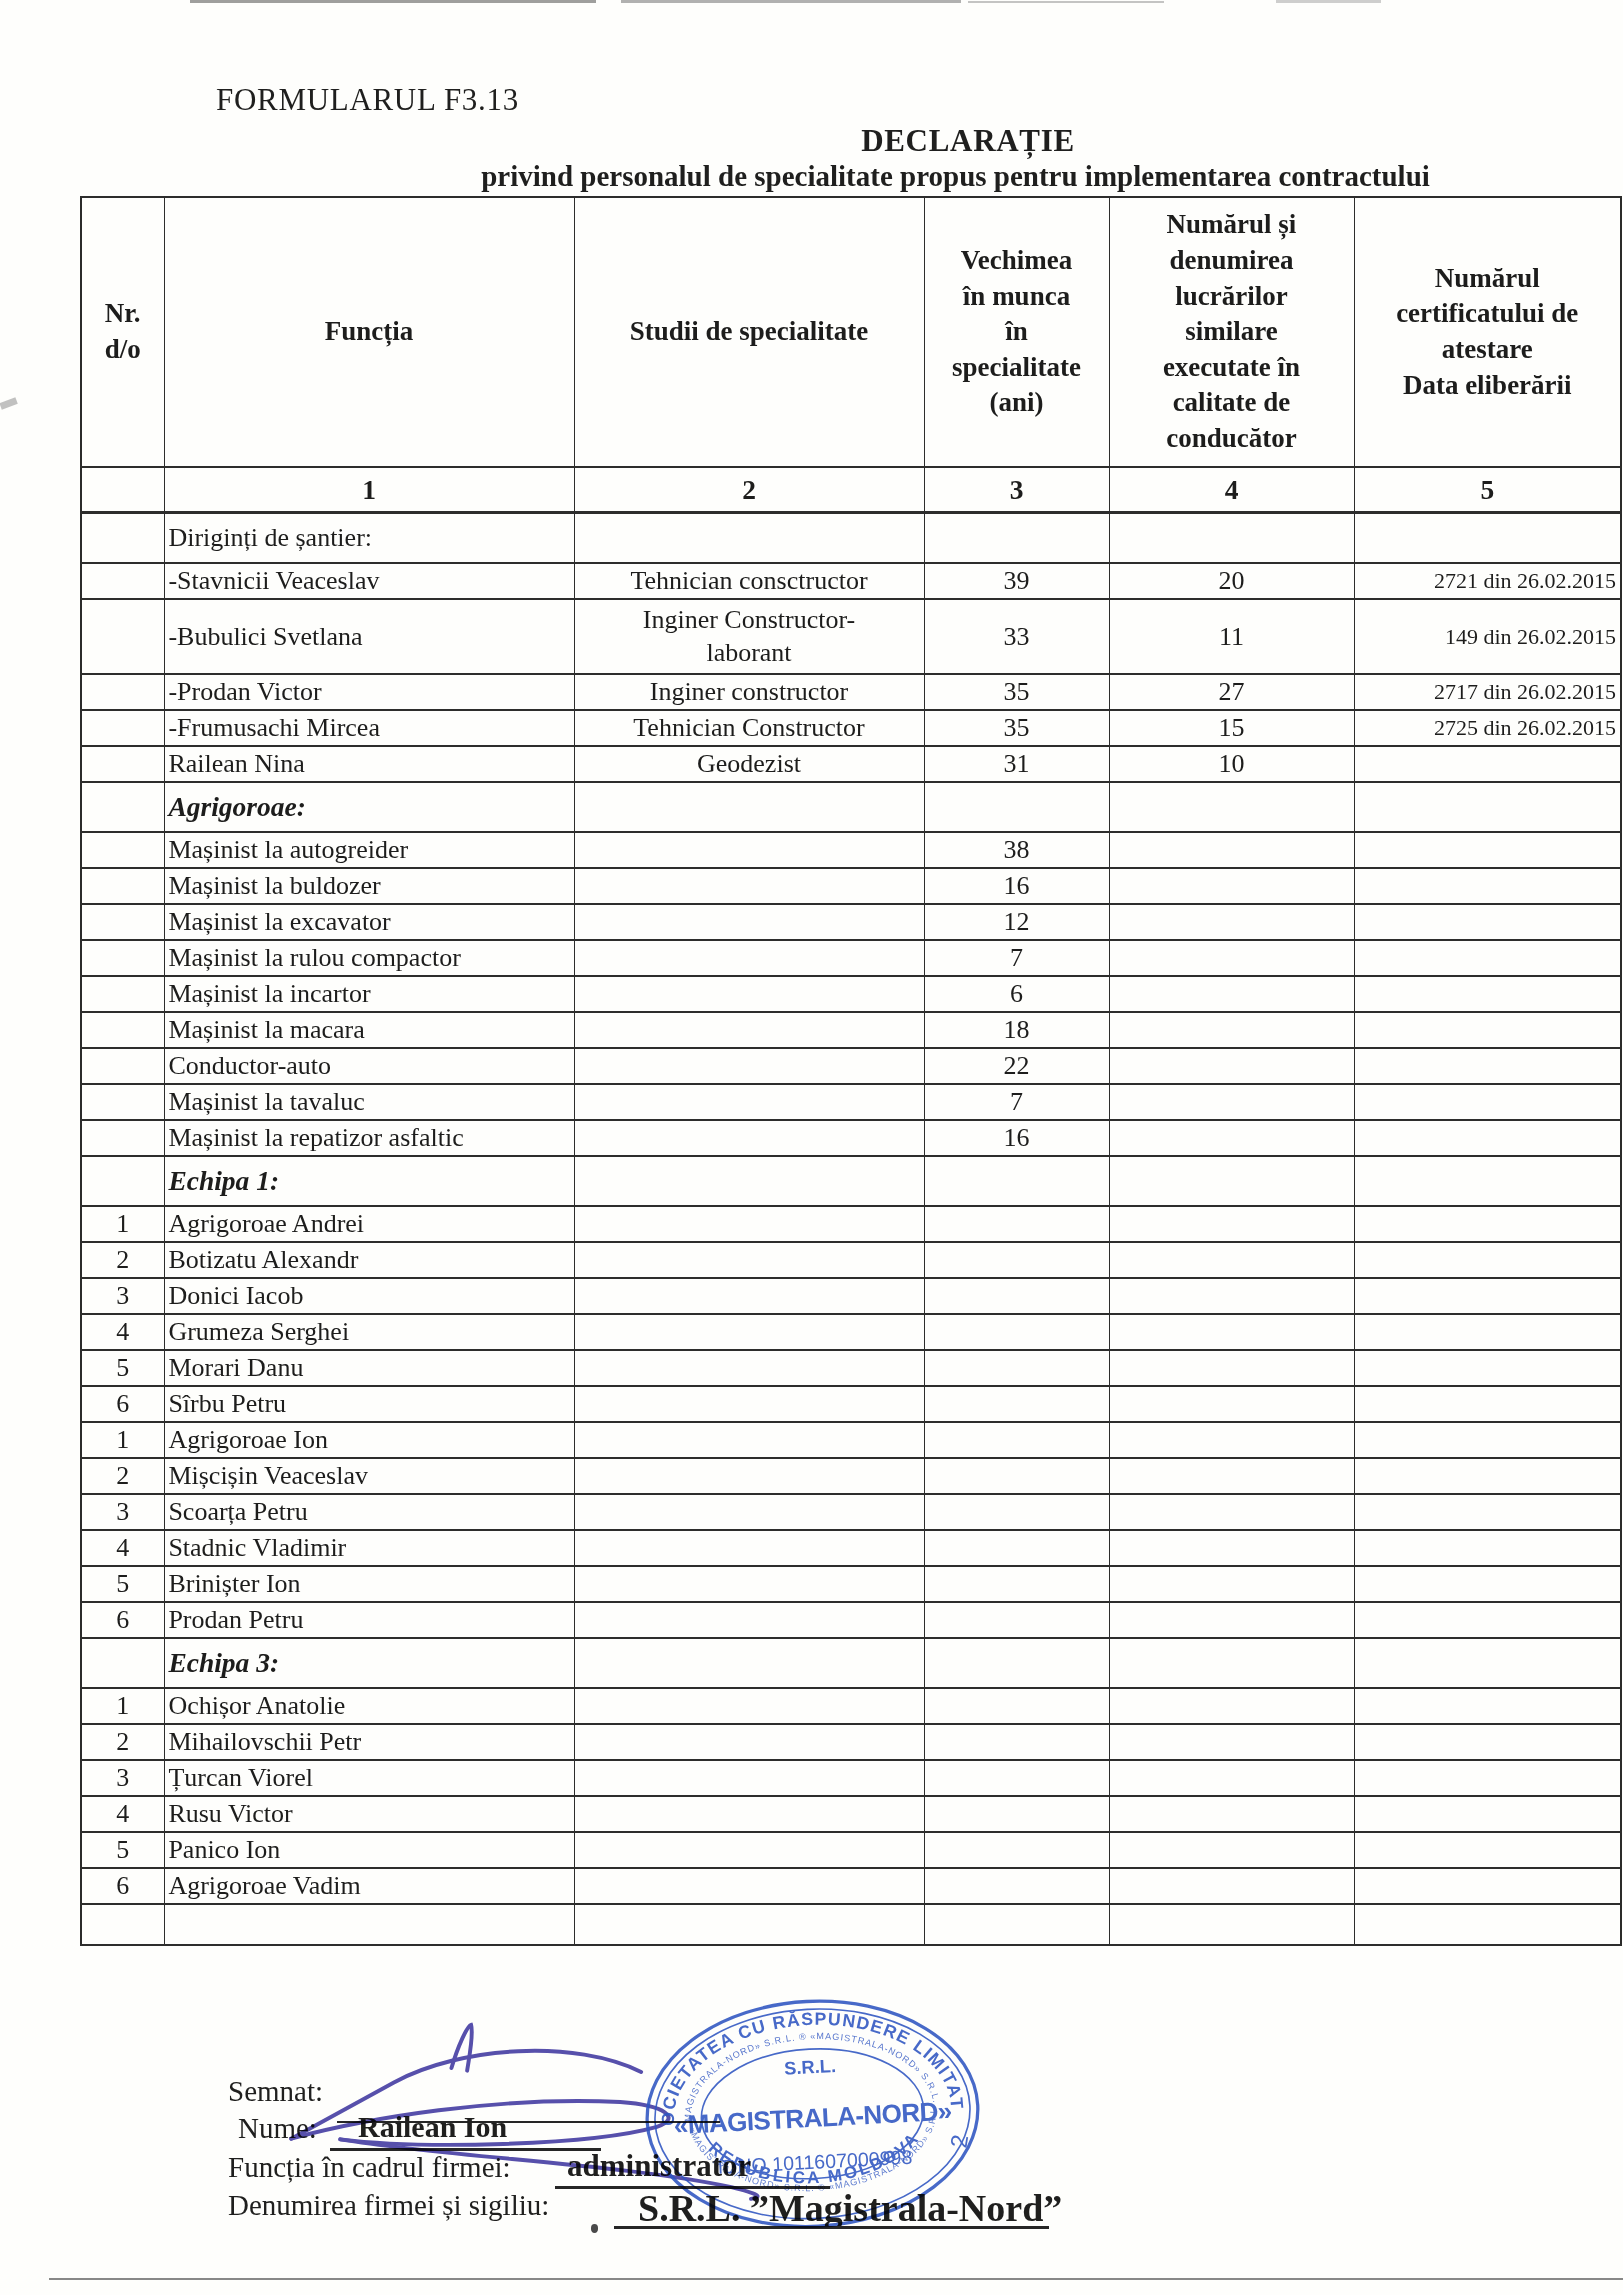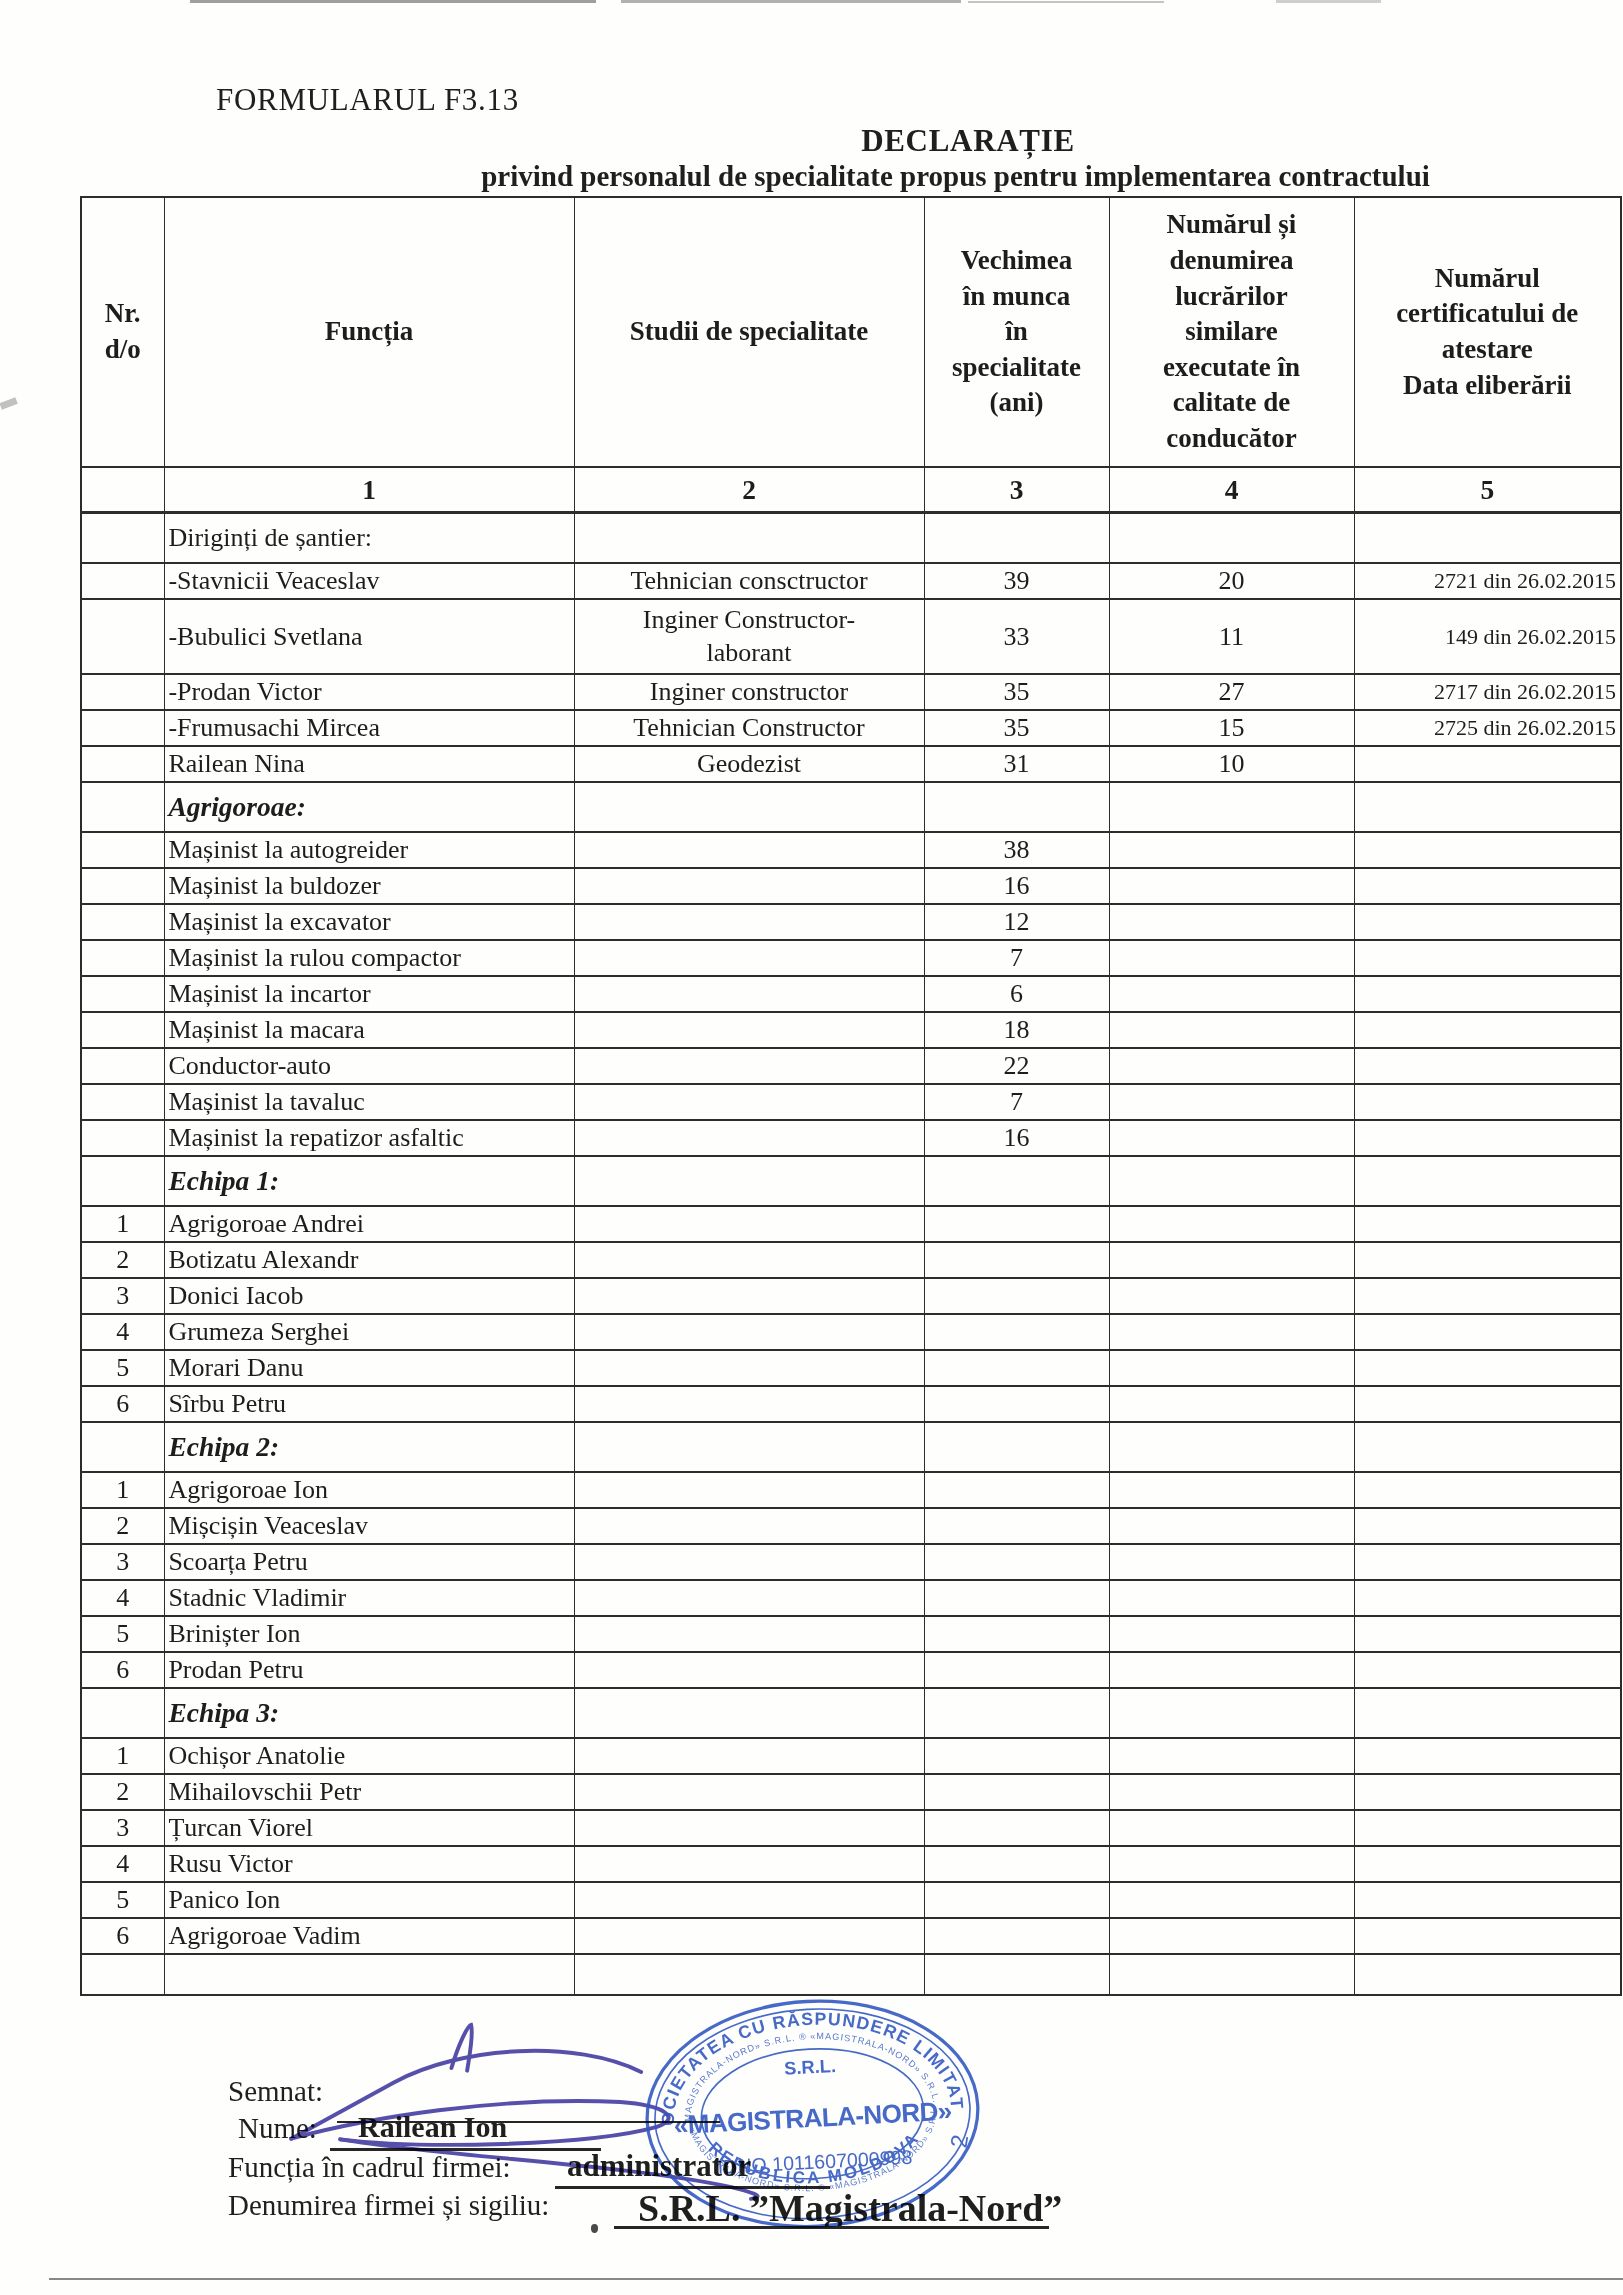--- a/index.html
+++ b/index.html
@@ -300,28 +300,20 @@
           <td class="c-certificat"></td>
         </tr>
         <tr>
           <td class="c-nr">6</td>
           <td class="c-functia">Sîrbu Petru</td>
           <td class="c-studii"></td>
           <td class="c-vechimea"></td>
           <td class="c-lucrari"></td>
           <td class="c-certificat"></td>
         </tr>
-        <tr class="section-bi">
-          <td class="c-nr"></td>
-          <td class="c-functia">Echipa 2:</td>
-          <td class="c-studii"></td>
-          <td class="c-vechimea"></td>
-          <td class="c-lucrari"></td>
-          <td class="c-certificat"></td>
-        </tr>
         <tr>
           <td class="c-nr">1</td>
           <td class="c-functia">Agrigoroae Ion</td>
           <td class="c-studii"></td>
           <td class="c-vechimea"></td>
           <td class="c-lucrari"></td>
           <td class="c-certificat"></td>
         </tr>
         <tr>
           <td class="c-nr">2</td>

